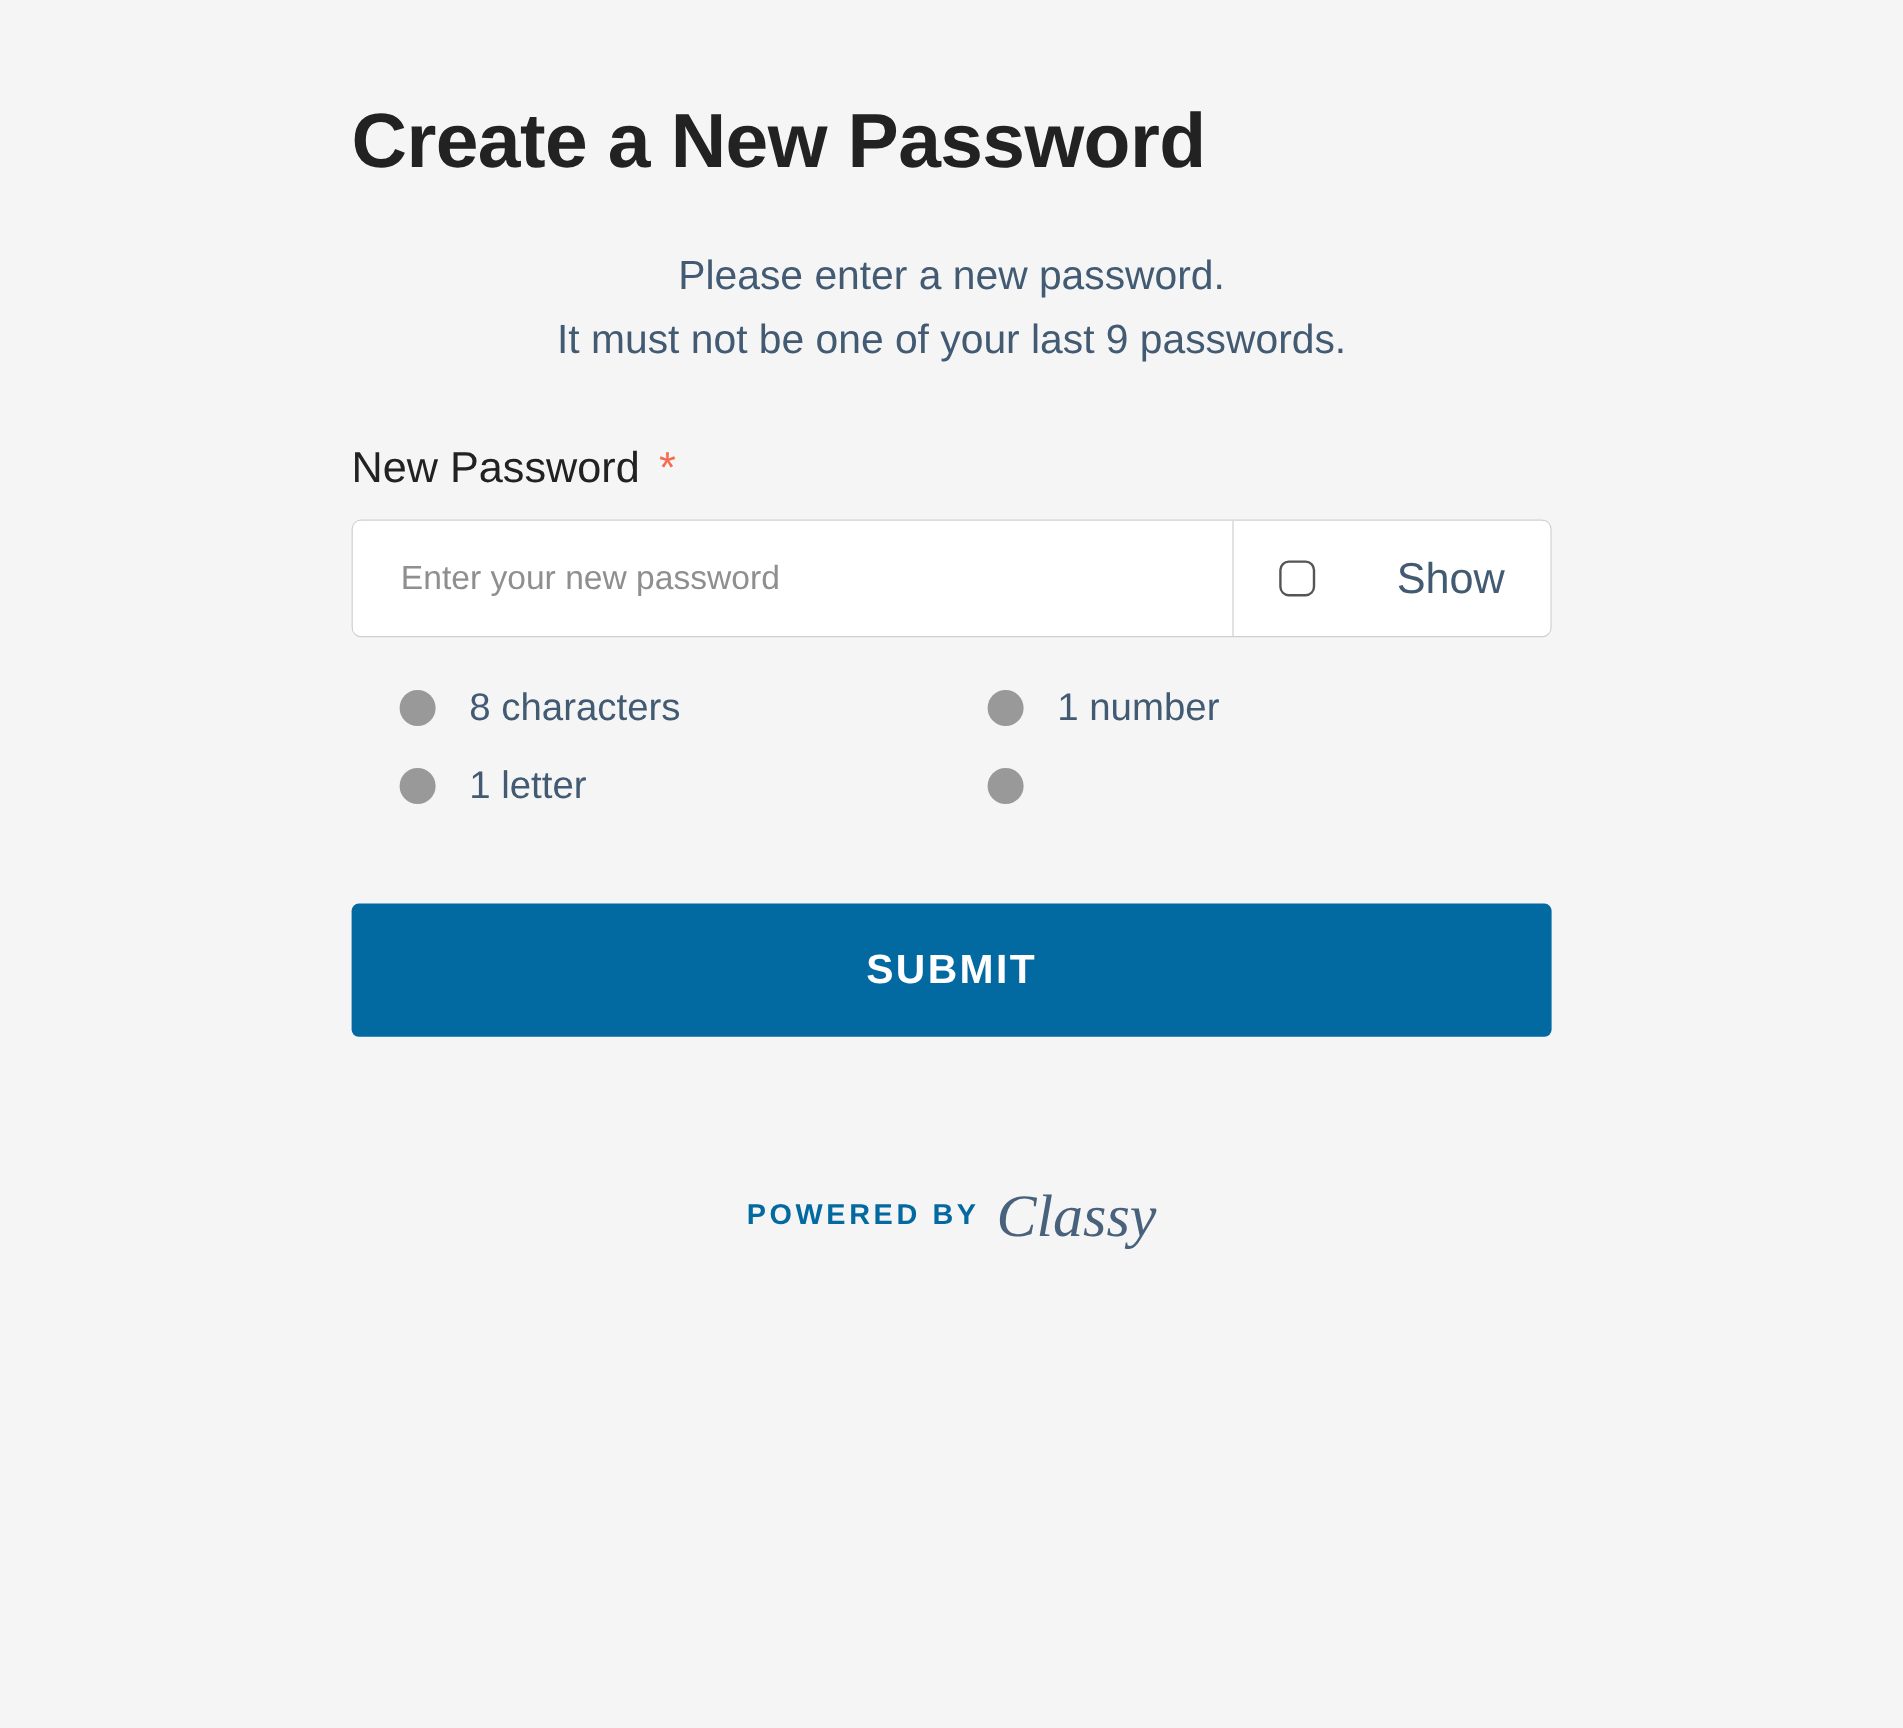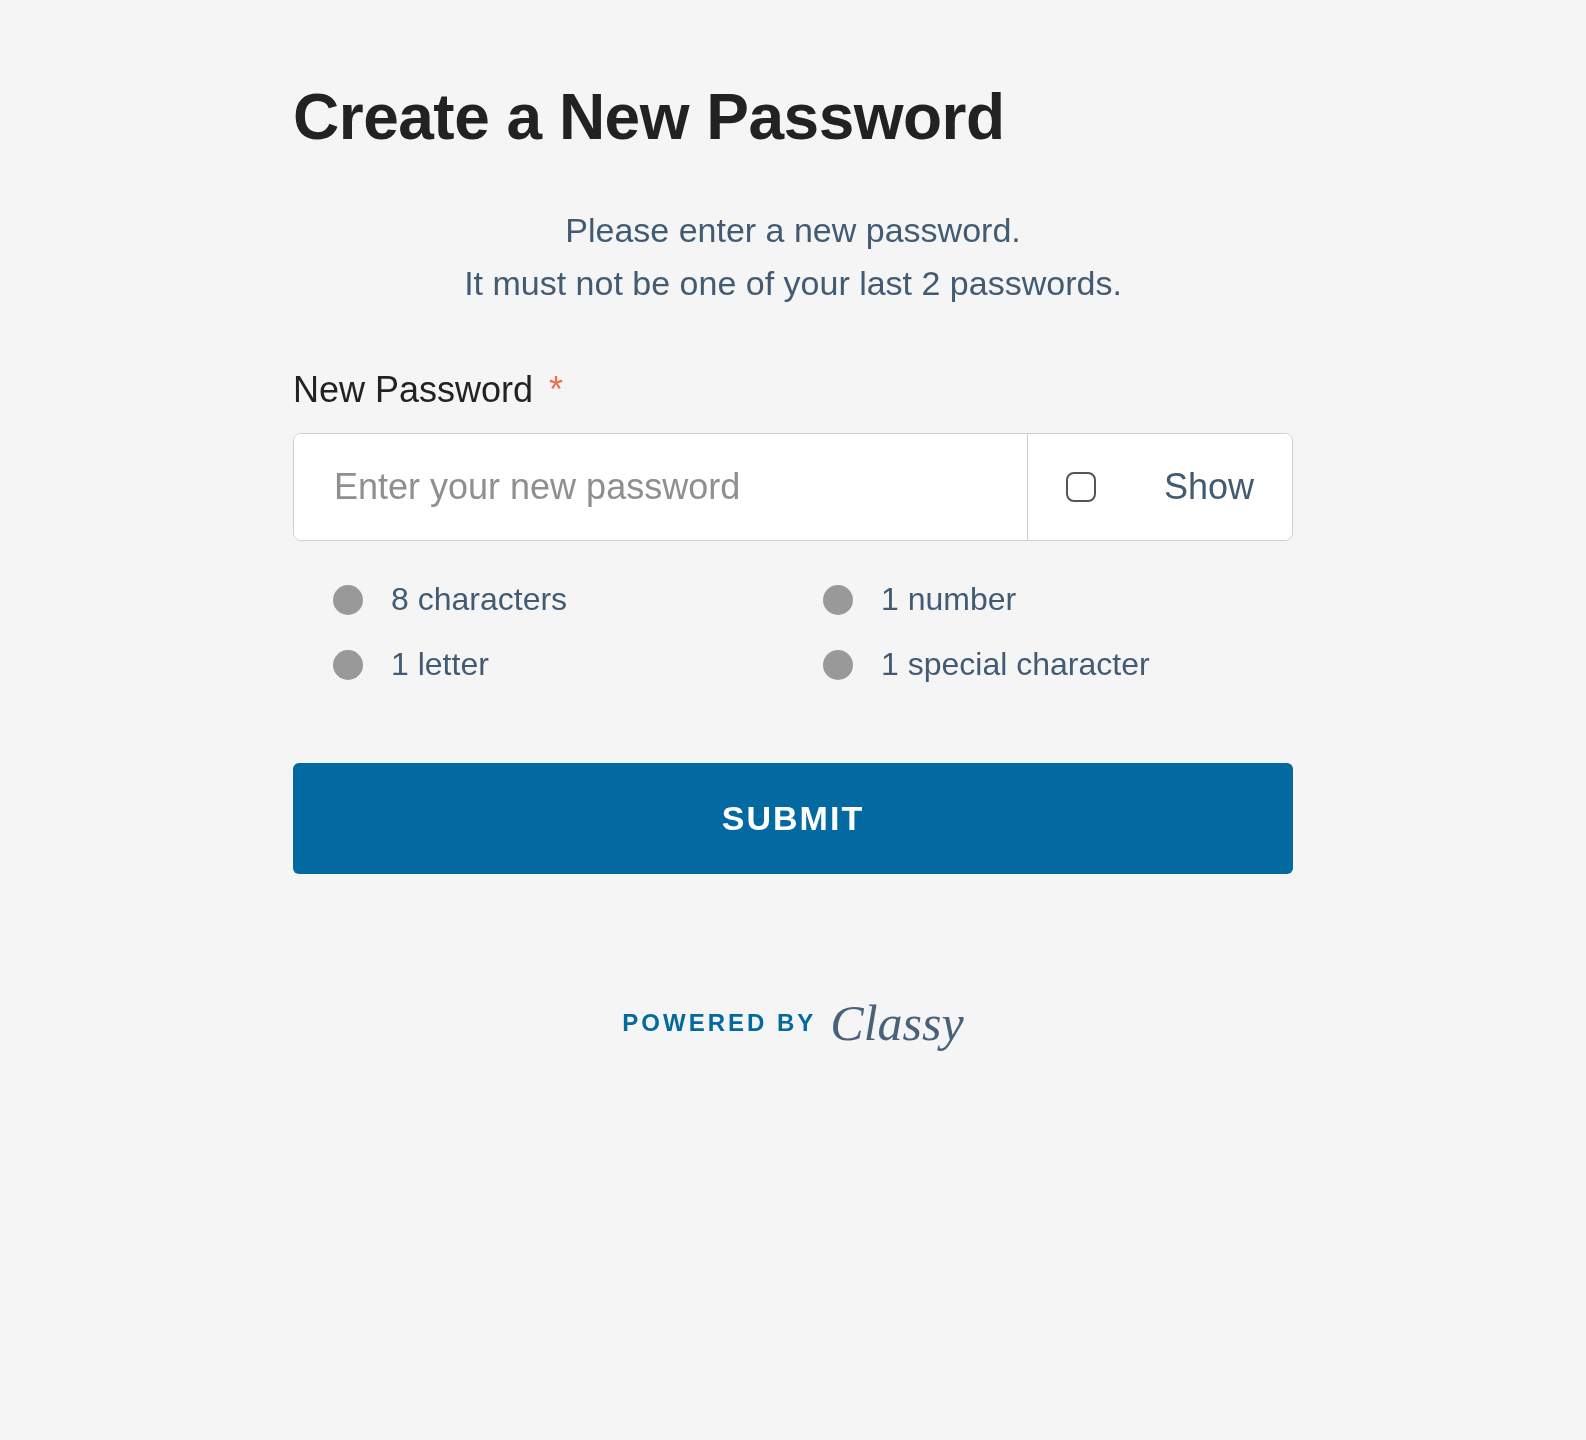--- a/index.html
+++ b/index.html
@@ -50,21 +50,21 @@
       border: 1px solid #cfcfcf;
       border-radius: 8px;
       overflow: hidden;
       background: #fff;
       margin-bottom: 40px;
     }
     .password-input {
       flex: 1;
       border: none;
       padding: 32px 40px;
-      font-size: 36px;
+      font-size: 28px;
       outline: none;
       background: #fff;
       color: #222;
     }
     .password-input::placeholder {
       color: #8f8f8f;
     }
     .show-toggle {
       display: flex;
       align-items: center;
@@ -151,21 +151,21 @@
     }
   </style>
 </head>
 <body>
 
 <div class="container">
   <h1 class="page-title">Create a New Password</h1>
 
   <div class="instructions">
     <p>Please enter a new password.</p>
-    <p>It must not be one of your last 2 passwords.</p>
+    <p>It must not be one of your last 9 passwords.</p>
   </div>
 
   <label class="field-label">
     <span>New Password</span>
     <span class="required">*</span>
   </label>
 
   <div class="input-group">
     <input type="password" class="password-input" placeholder="Enter your new password" value="" style="">
     <label class="show-toggle">
@@ -182,21 +182,20 @@
     <div class="requirement">
       <span class="req-dot"></span>
       <span class="req-text">1 number</span>
     </div>
     <div class="requirement">
       <span class="req-dot"></span>
       <span class="req-text">1 letter</span>
     </div>
     <div class="requirement">
       <span class="req-dot"></span>
-      <span class="req-text">1 special character</span>
     </div>
   </div>
 
   <button class="submit-btn">SUBMIT</button>
 
   <div class="footer">
     <span class="powered-by-text">POWERED BY</span>
     <span class="brand-logo">Classy</span>
   </div>
 </div>

